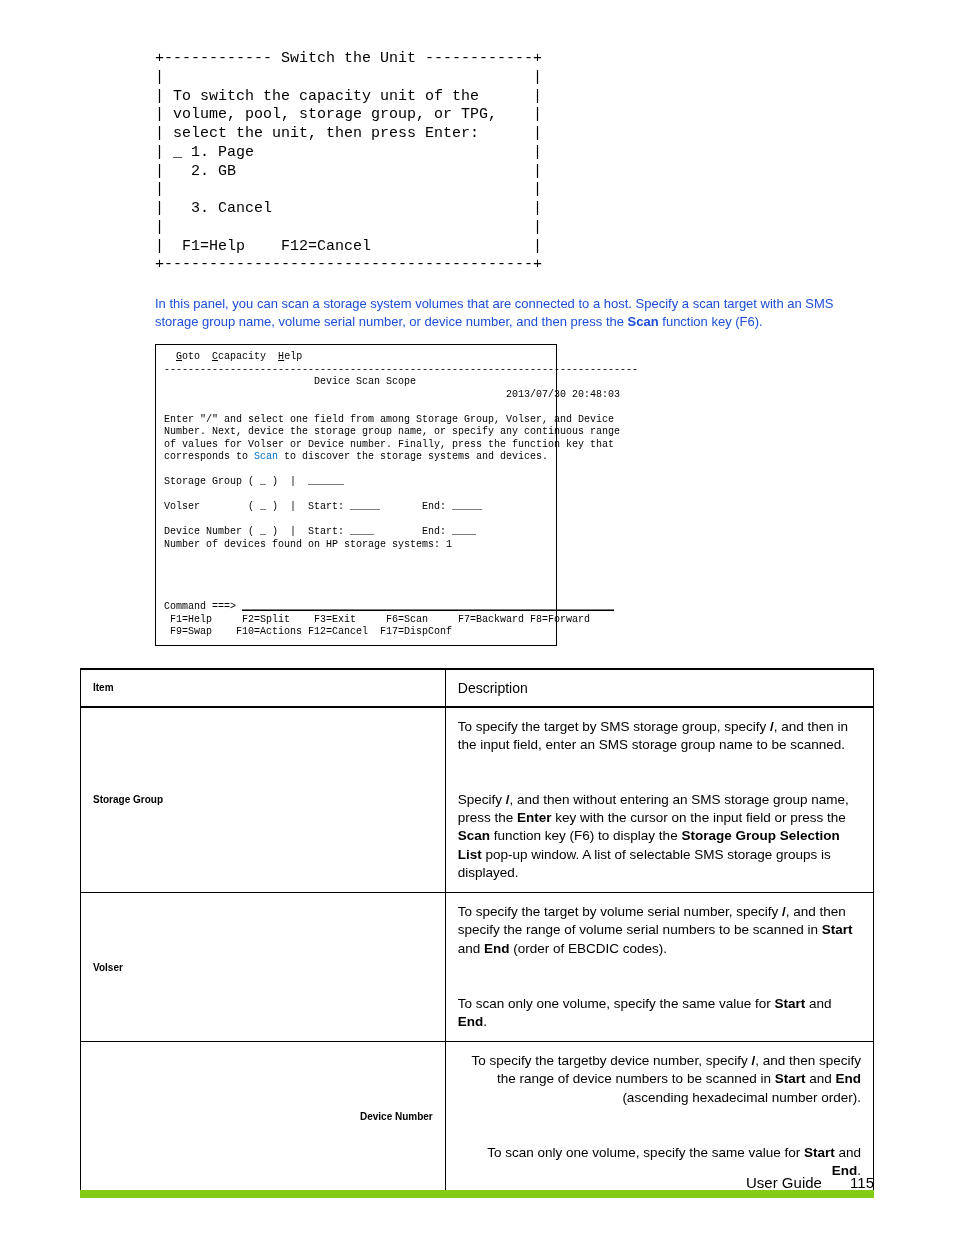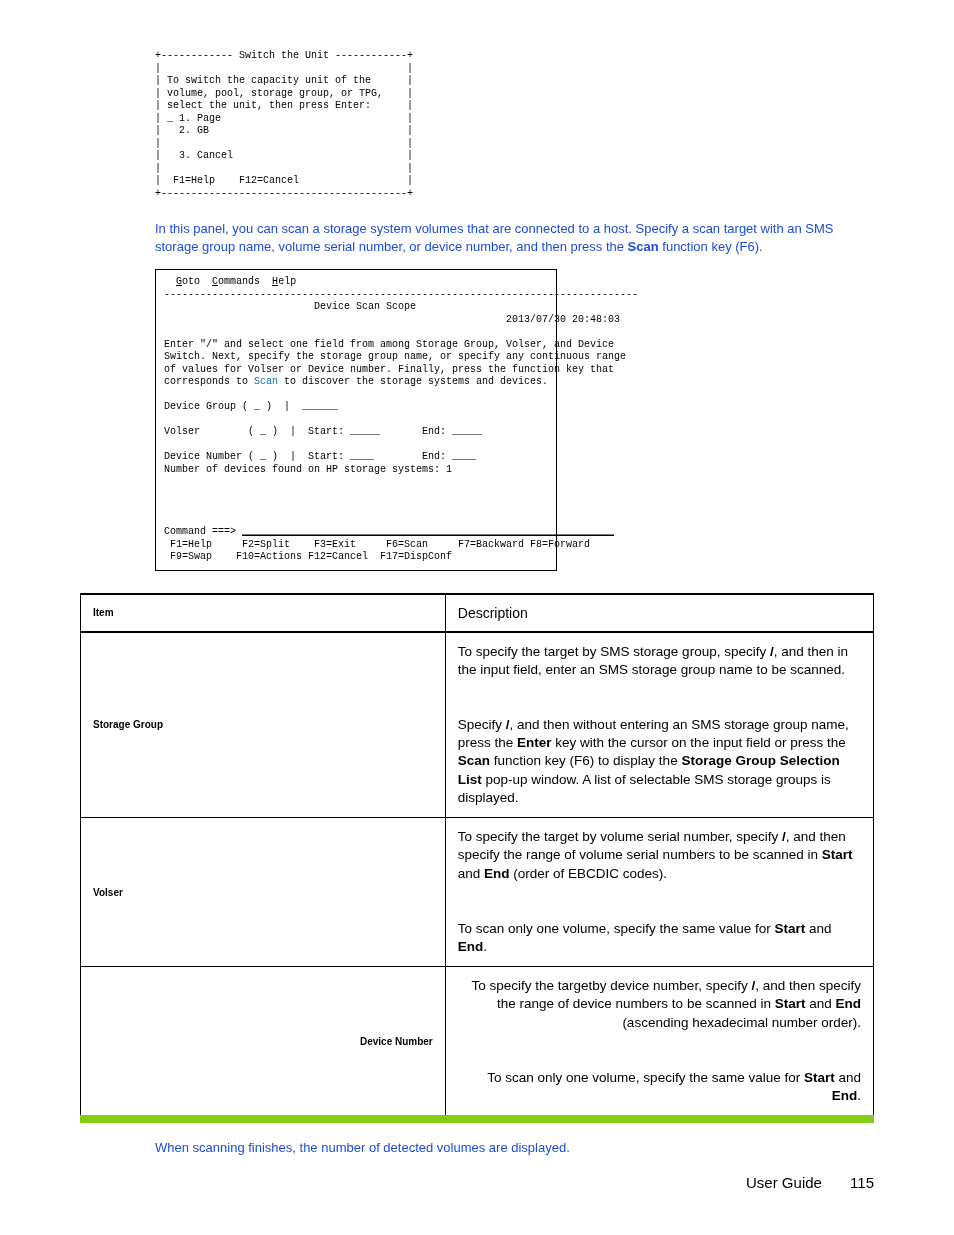--- a/index.html
+++ b/index.html
@@ -12,21 +12,21 @@
   }
   .page {
     width: 954px;
     height: 1235px;
     position: relative;
     box-sizing: border-box;
     padding: 50px 80px 0 80px;
   }
   .monoblock {
     font-family: "Courier New", monospace;
-    font-size: 10px;
+    font-size: 15px;
     line-height: 1.25;
     white-space: pre;
     margin-left: 75px;
     margin-bottom: 20px;
   }
   h1.section {
     font-family: Arial, Helvetica, sans-serif;
     font-weight: 300;
     font-size: 30px;
     color: #0096d6;
@@ -117,31 +117,31 @@
 |   3. Cancel                             |
 |                                         |
 |  F1=Help    F12=Cancel                  |
 +-----------------------------------------+</div>
 
 
   <p class="body-para">
     <span>In this panel, you can scan a storage system volumes that are connected to a host. Specify a scan target with an SMS storage group name, volume serial number, or device number, and then press the </span><b>Scan</b><span> function key (F6).</span>
   </p>
 
-  <div class="screenbox"><span>  <span class="ul">G</span><span>oto</span>  <span class="ul">C</span><span>ommands</span>  <span class="ul">H</span><span>elp</span></span>
+  <div class="screenbox"><span>  <span class="ul">G</span><span>oto</span>  <span class="ul">C</span><span>capacity</span>  <span class="ul">H</span><span>elp</span></span>
 <span>-------------------------------------------------------------------------------</span>
 <span>                         Device Scan Scope</span>
 <span>                                                         2013/07/30 20:48:03</span>
 
 <span>Enter "/" and select one field from among Storage Group, Volser, and Device</span>
-<span>Switch. Next, specify the storage group name, or specify any continuous range</span>
+<span>Number. Next, device the storage group name, or specify any continuous range</span>
 <span>of values for Volser or Device number. Finally, press the function key that</span>
 <span><span>corresponds to </span><span class="blue">Scan</span><span> to discover the storage systems and devices.</span></span>
 
-<span>Device Group ( _ )  |  ______</span>
+<span>Storage Group ( _ )  |  ______</span>
 
 <span>Volser        ( _ )  |  Start: _____       End: _____</span>
 
 <span>Device Number ( _ )  |  Start: ____        End: ____</span>
 <span>Number of devices found on HP storage systems: 1</span>
 
 
 
 
 <span><span>Command ===&gt; </span><span class="ul">______________________________________________________________</span></span>
@@ -173,20 +173,19 @@
       <tr>
         <td class="itemcol">Device Number</td>
         <td class="desccol">
           <p>To specify the targetby device number, specify <b>/</b>, and then specify the range of device numbers to be scanned in <b>Start</b> and <b>End</b> (ascending hexadecimal number order).</p>
           <p>To scan only one volume, specify the same value for <b>Start</b> and <b>End</b>.</p>
         </td>
       </tr>
     </tbody>
   </table>
 
-  <p class="body-para" style="margin-top:16px;">When scanning finishes, the number of detected volumes are displayed.</p>
 
   <div class="footer">
     <span>User Guide</span>
     <span class="pg">115</span>
   </div>
 
 </div>
 
 </body></html>

